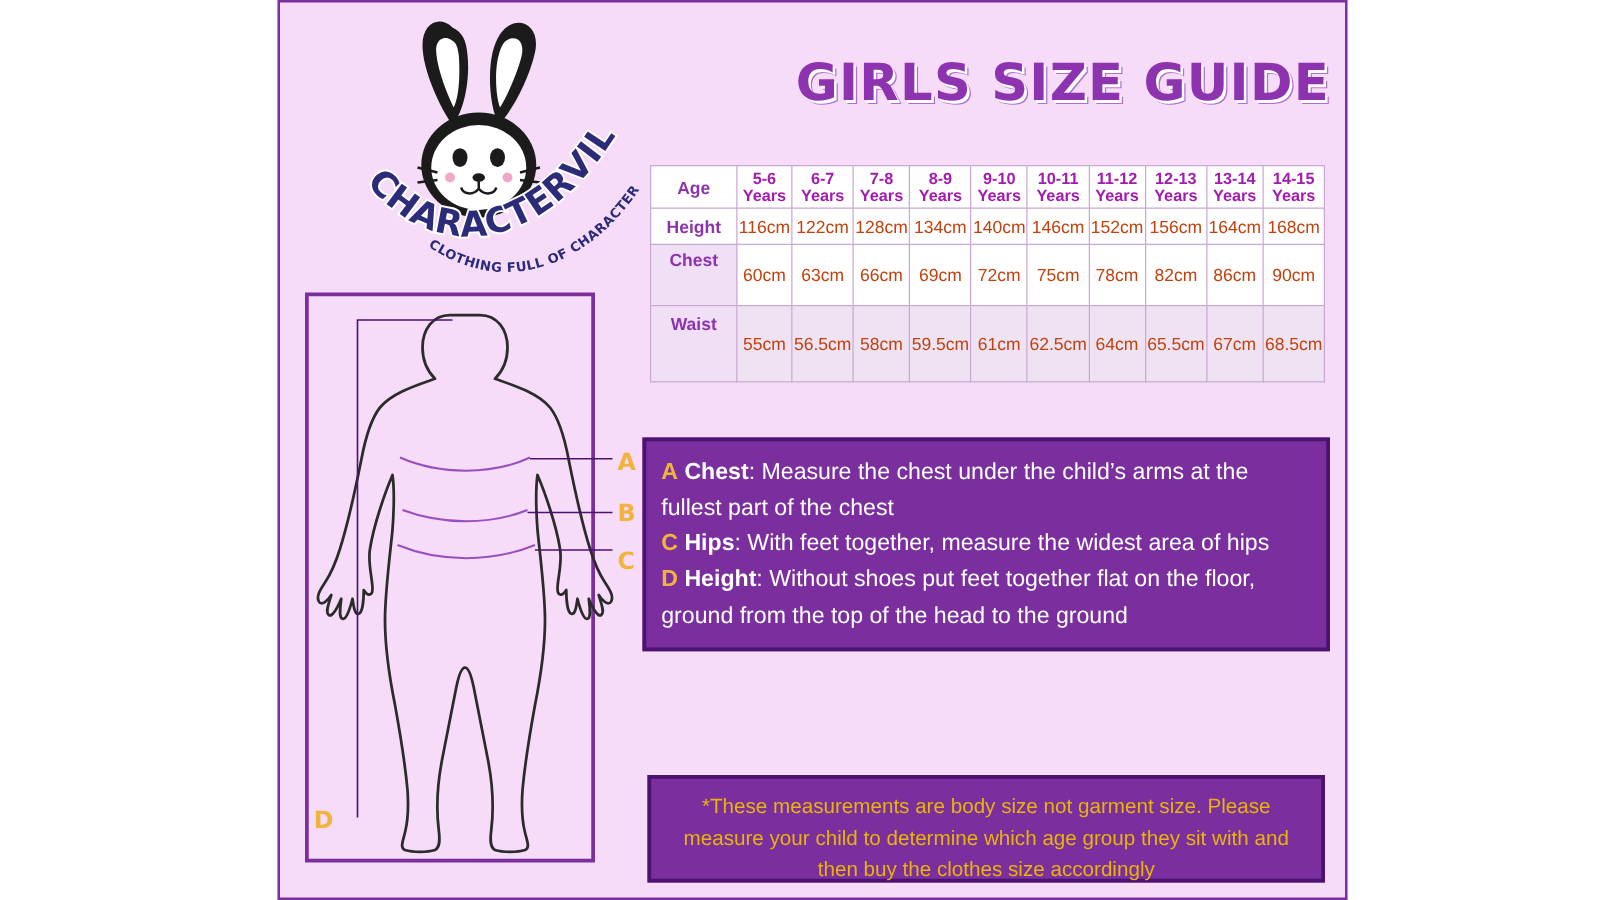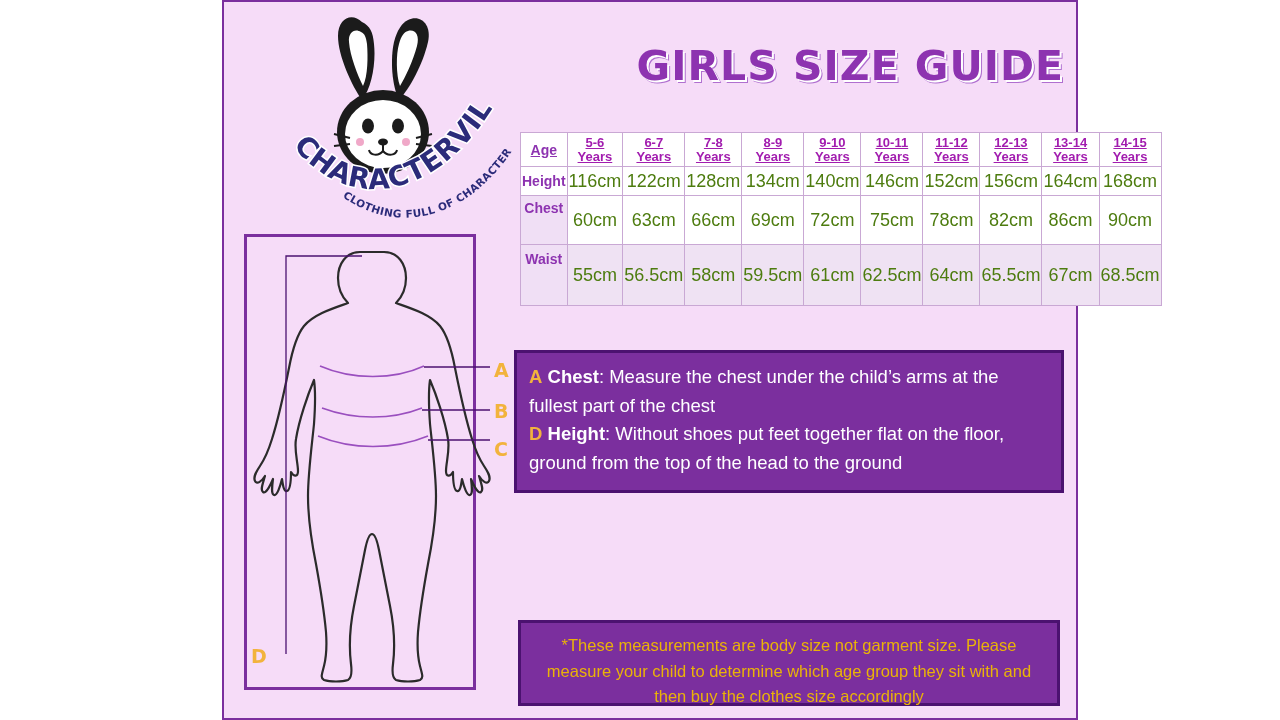--- a/index.html
+++ b/index.html
@@ -62,22 +62,22 @@
   }
   table.size {
     border-collapse: collapse;
     width: 100%;
     background: #ffffff;
     font-family: "Liberation Sans", sans-serif;
   }
   table.size td, table.size th {
     border: 1px solid #c9a8d4;
     text-align: center;
-    font-size: 18px;
-    color: #4d7c0f;
+    font-size: 14px;
+    color: #c2410c;
     padding: 2px 1px;
   }
   table.size .rowhead {
     background: #f0dff5;
     color: #8d33b0;
     font-weight: bold;
     font-size: 14px;
     width: 66px;
   }
   table.size .agehead {
@@ -86,21 +86,21 @@
     font-weight: bold;
     font-size: 14px;
   }
   table.size .agecell {
     font-weight: bold;
     font-size: 13px;
     color: #a21caf;
     line-height: 1.05;
     padding: 3px 1px;
   }
-  table.size tr.age-row td { background: #ffffff; text-decoration: underline; }
+  table.size tr.age-row td { background: #ffffff; }
   table.size tr.height-row td { background: #ffffff; height: 24px; }
   table.size tr.chest-row td { background: #ffffff; height: 42px; }
   table.size tr.waist-row td { background: #efe2f3; height: 52px; }
   table.size tr.waist-row td.rowhead { background: #f0dff5; vertical-align: top; padding-top: 6px;}
   table.size tr.chest-row td.rowhead { vertical-align: top; padding-top: 4px; background:#f0dff5;}
 
   
   .figure-box {
     position: absolute;
     left: 20px;
@@ -349,19 +349,20 @@
       </g>
     </svg>
 
     <div class="marker mk-a">A</div>
     <div class="marker mk-b">B</div>
     <div class="marker mk-c">C</div>
     <div class="marker mk-d">D</div>
 
     <div class="legend">
       <p><span class="ltr">A</span> <b>Chest</b><span>: Measure the chest under the child’s arms at the fullest part of the chest</span></p>
+      <p><span class="ltr">C</span> <b>Hips</b><span>: With feet together, measure the widest area of hips</span></p>
       <p><span class="ltr">D</span> <b>Height</b><span>: Without shoes put feet together flat on the floor, ground from the top of the head to the ground</span></p>
     </div>
 
     <div class="footnote">*These measurements are body size not garment size. Please measure your child to determine which age group they sit with and then buy the clothes size accordingly</div>
 
   </div>
 </div>
 
 </body></html>

